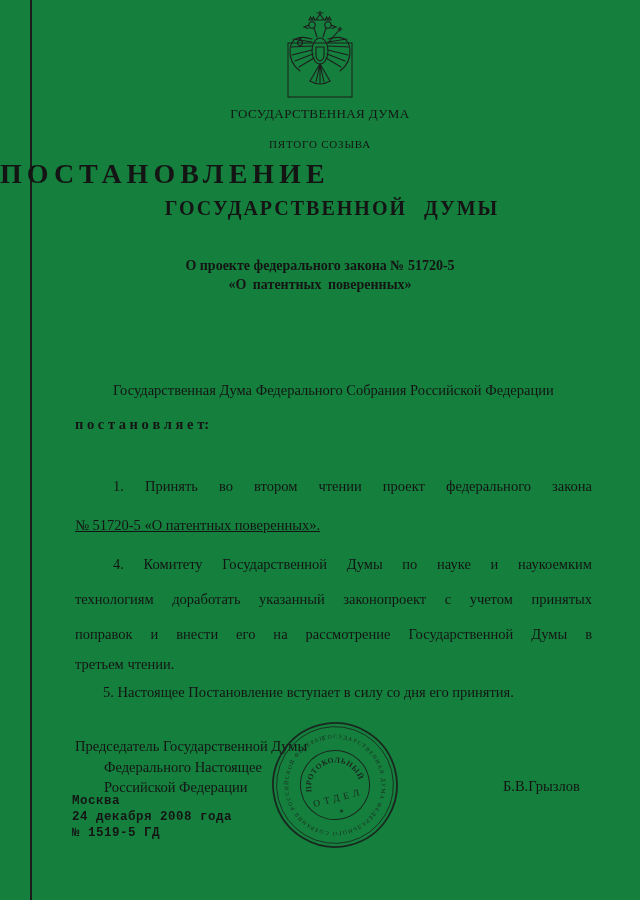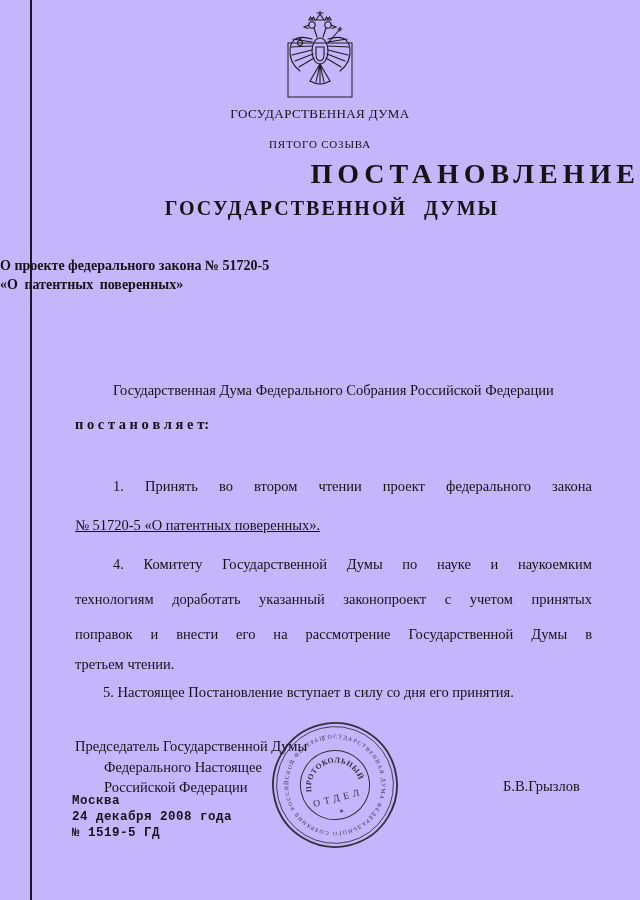--- a/index.html
+++ b/index.html
@@ -1,41 +1,41 @@
 <!DOCTYPE html>
 <html><head>
 <meta charset="utf-8">
 <style>
   * { margin:0; padding:0; box-sizing:border-box; }
   html,body { background:#e8e8e8; }
   body { font-family:"Liberation Serif","DejaVu Serif",serif; color:#141414; }
   .page {
     position:relative; width:640px; height:900px; margin:0 auto;
-    background:#c4b5fd; overflow:hidden;
+    background:#15803d; overflow:hidden;
   }
   .scan-border-left {
     position:absolute; left:30px; top:0; width:2px; height:900px;
     background:#1b1b1b;
   }
   .emblem-wrap {
     position:absolute; top:8px; left:50%; transform:translateX(-50%);
   }
   .hdr { position:absolute; width:100%; text-align:center; letter-spacing:.4px; }
   .hdr-1 { top:106px; font-size:13px; }
   .hdr-2 { top:121px; font-size:13.5px; }
   .hdr-3 { top:138px; font-size:11px; letter-spacing:.8px; }
   .title-1 {
-    position:absolute; top:158px; width:100%; text-align:right;
+    position:absolute; top:158px; width:100%; text-align:left;
     font-size:28px; font-weight:bold; letter-spacing:5px;
   }
   .title-2 {
     position:absolute; top:197px; width:100%; text-align:center;
     font-size:20px; font-weight:bold; letter-spacing:2px; word-spacing:10px;padding-left:24px;
   }
-  .subj { position:absolute; width:100%; font-size:14px; font-weight:bold; }
+  .subj { position:absolute; width:100%; text-align:center; font-size:14px; font-weight:bold; }
   .subj-1 { top:258px; }
   .subj-2 { top:277px; word-spacing:3px; }
   .bline {
     position:absolute; left:75px; width:517px; font-size:14.5px;
     white-space:nowrap;
   }
   .wrapline { white-space:normal; }
   .just { text-align:justify; text-align-last:justify; white-space:normal; }
   .ind { text-indent:38px; }
   .bold-spaced { font-weight:bold; }

